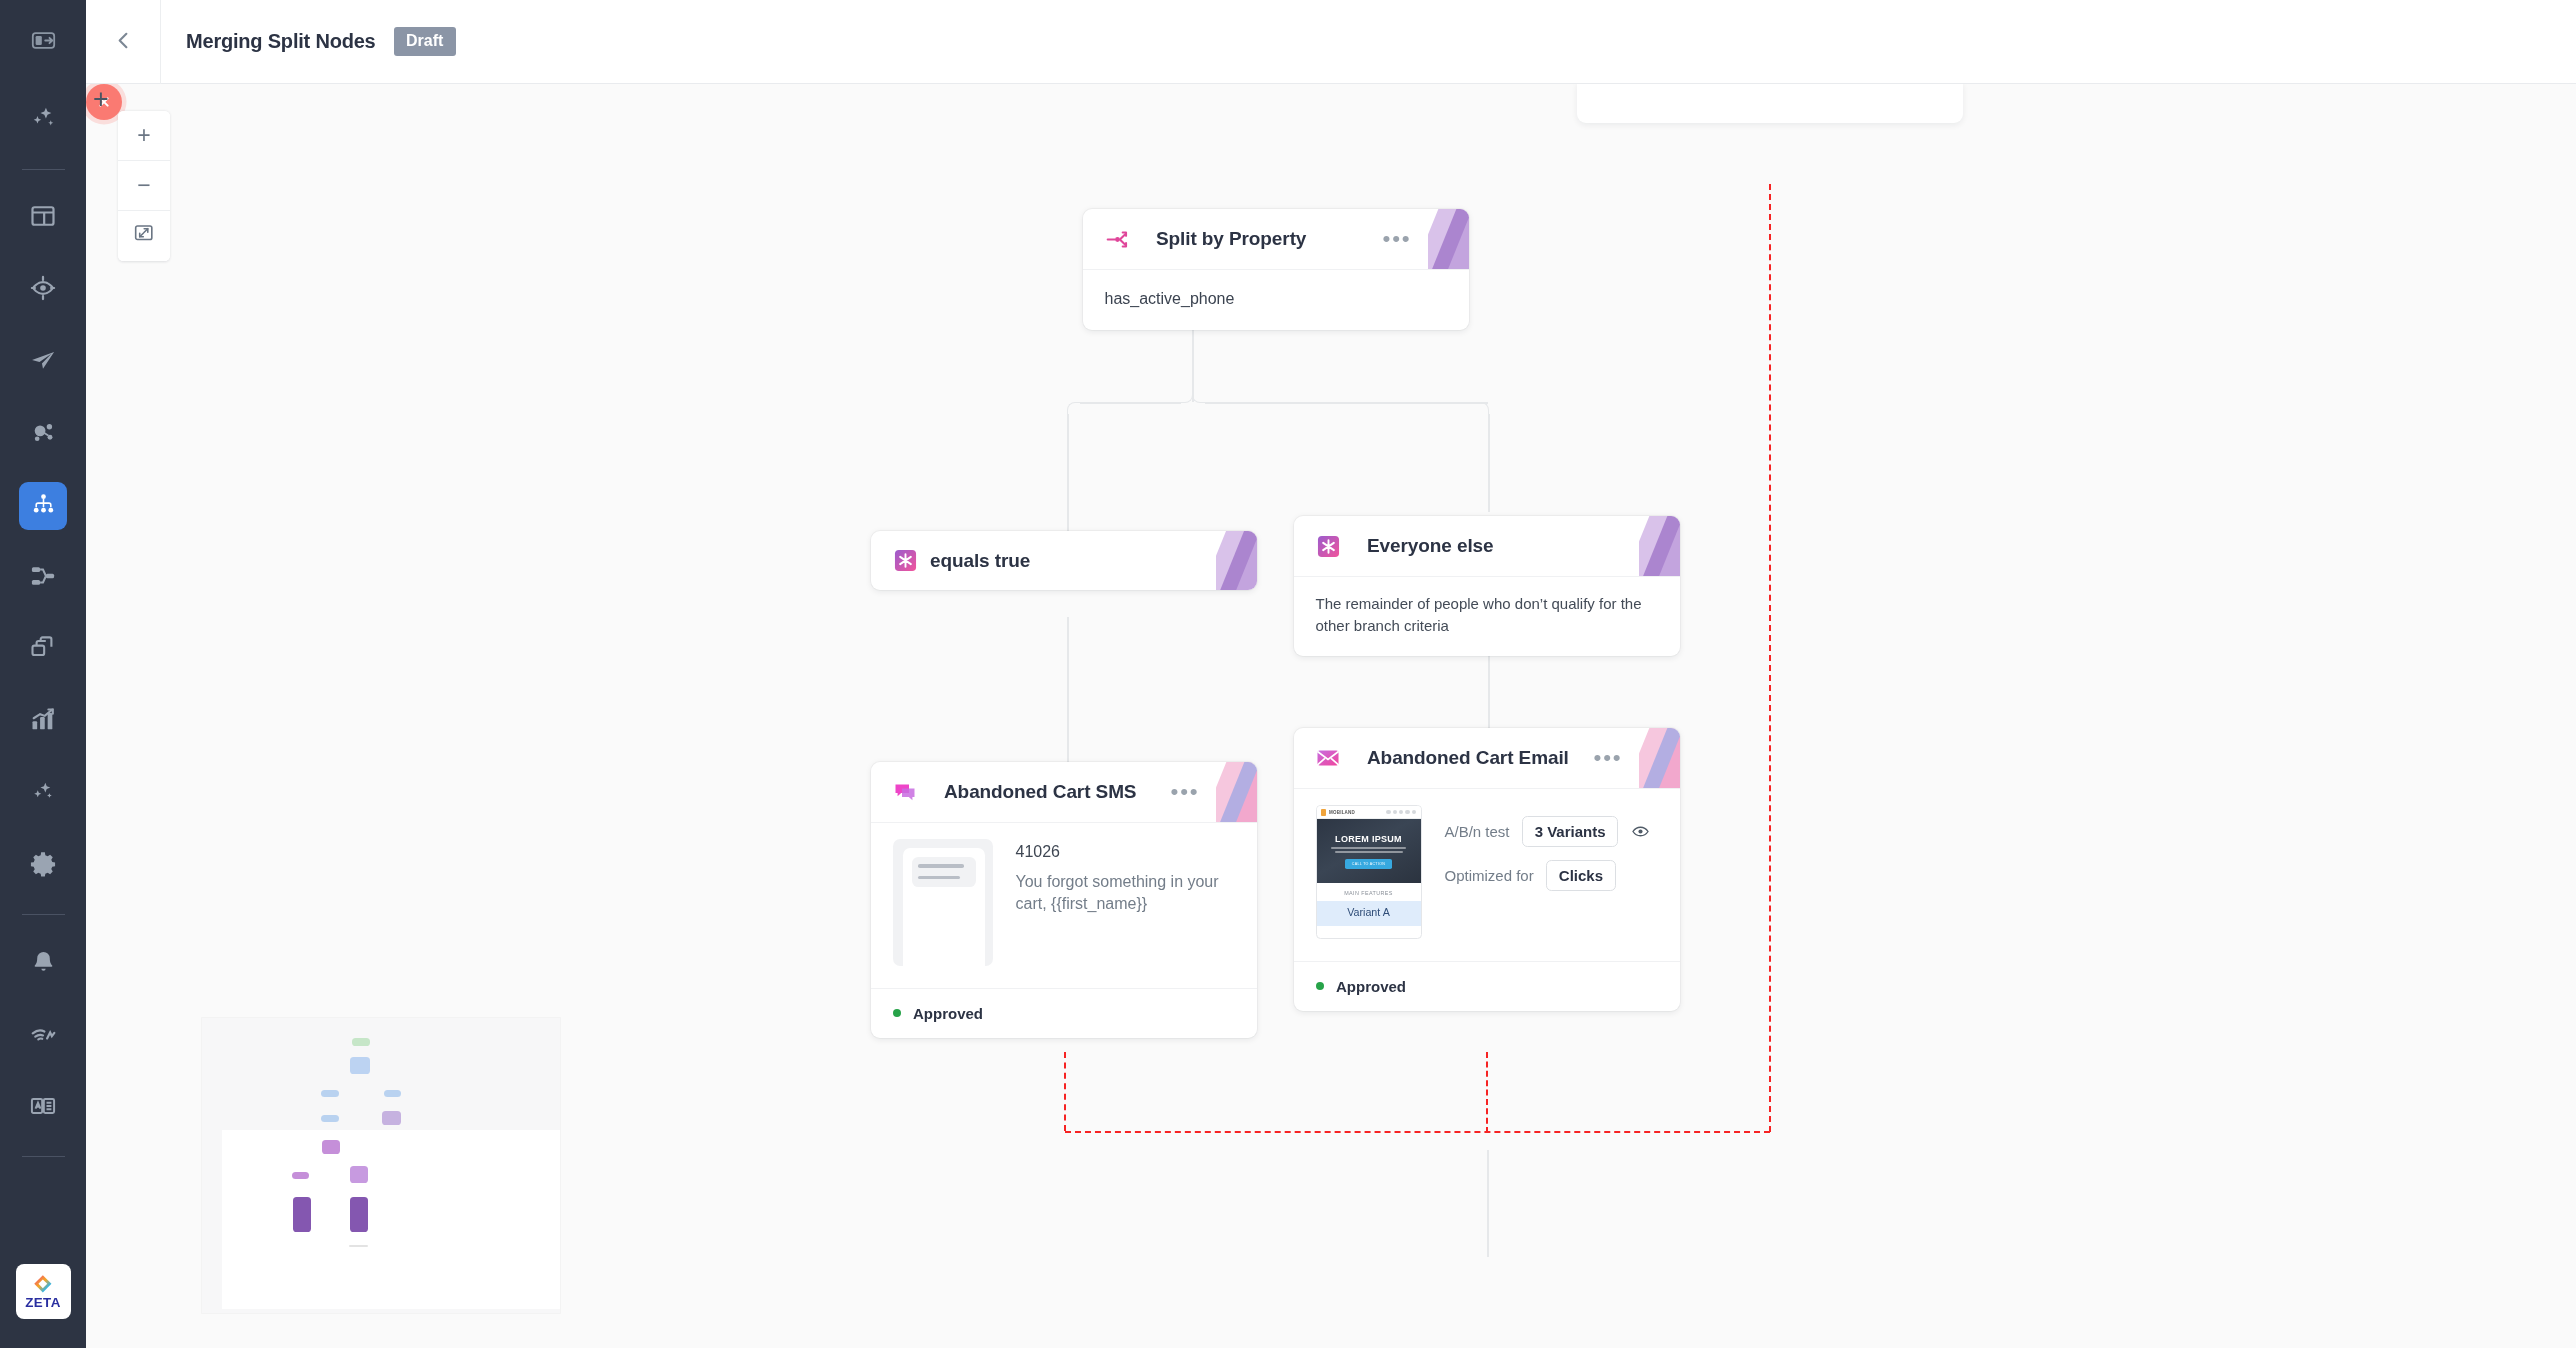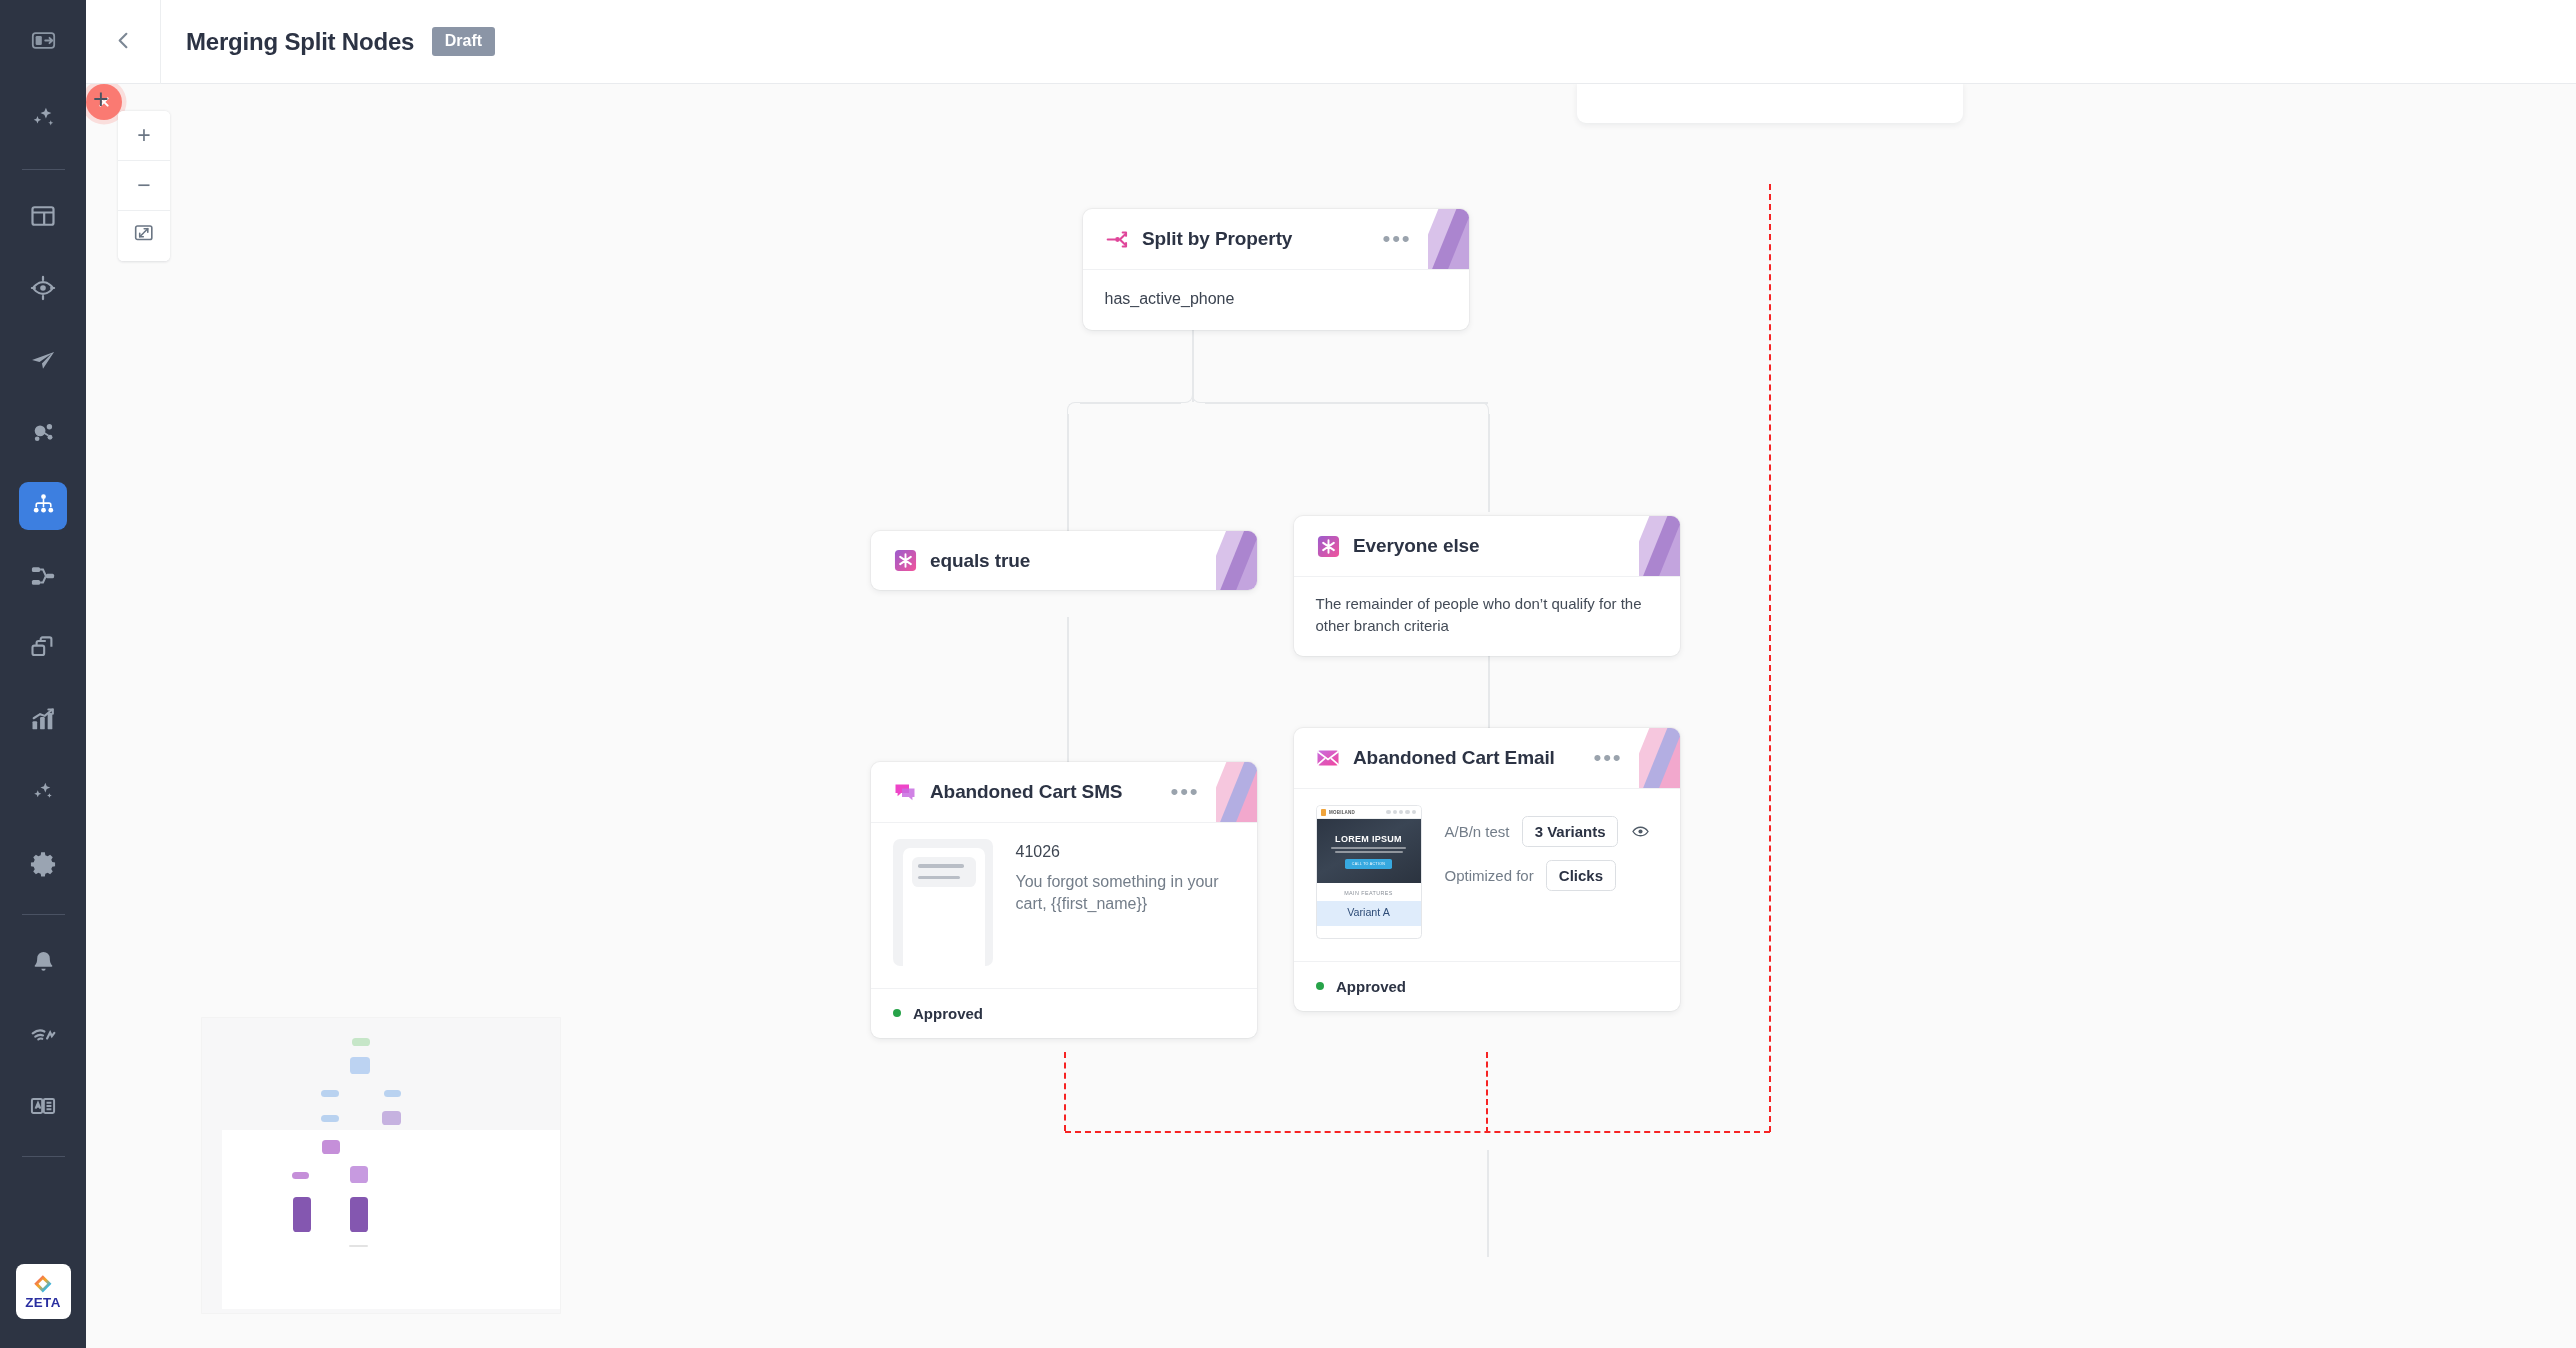--- a/index.html
+++ b/index.html
@@ -39,21 +39,21 @@
   
   .header {
     position: absolute; left: 86px; top: 0; width: 2490px; height: 84px;
     background: #fff; border-bottom: 0.9px solid #e9ebee;
     display: flex; align-items: center; z-index: 30;
   }
   .back-btn {
     width: 75px; height: 84px; display: flex; align-items: center; justify-content: center;
     color: #7c8794; cursor: pointer; border-right: 0.9px solid #eceef0;
   }
-  .page-title { font-size: 24px; font-weight: 700; color: #2c3344; margin-left: 25px; letter-spacing: -0.2px;}
+  .page-title { font-size: 20px; font-weight: 700; color: #2c3344; margin-left: 25px; letter-spacing: -0.2px;}
   .draft-badge {
     margin-left: 18px; background: #8b95a6; color: #fff; font-size: 16px; font-weight: 600;
     padding: 6.3px 12.5px 7.2px; border-radius: 3px; line-height: 1;
   }
   .header-right { margin-left: auto; display: flex; align-items: center; padding-right: 32px; }
   .info-btn {
     width: 52px; height: 52px; border-radius: 50%; background: #f1f3f5;
     display: flex; align-items: center; justify-content: center; color: #5c6775; cursor: pointer;
   }
   .hdr-div { width: 0.9px; height: 48px; background: #dfe3e7; margin: 0 27px; }
@@ -112,21 +112,21 @@
 
   
   .node {
     position: absolute; background: #fff; border-radius: 9px;
     box-shadow: 0 1.8px 6.3px rgba(16,24,40,.08), 0 0 0 0.9px rgba(16,24,40,.035);
     z-index: 10; overflow: hidden; cursor: pointer;
   }
   .node-head {
     display: flex; align-items: center; height: 61px; padding: 0 21.5px; position: relative;
   }
-  .node-head.bordered { border-bottom: 0.9px solid #f0f1f3; }
+  .node-head.bordered { border-bottom: 0.9px solid #f0f1f3; gap: 14px; }
   .node-icon { width: 25px; height: 25px; flex: 0 0 25px; display:flex; align-items:center; justify-content:center; }
   .node-title { font-size: 19px; font-weight: 700; color: #2c3344; margin-left: 12.5px; letter-spacing:-0.1px; }
   .node-dots {
     margin-left: auto; color: #9aa3ad; font-size: 22.4px; letter-spacing: 1.8px; line-height: 0.4;
     padding-right: 36px; cursor: pointer; user-select: none;
   }
   .ribbon { position: absolute; right: 0; top: 0; height: 100%; width: 41px; overflow: hidden; }
   .ribbon .band { position: absolute; top: -20%; height: 150%; width: 25px; transform: rotate(22deg); }
   .node-body { padding: 18px 21.5px 19.7px; }
   .body-text { font-size: 16px; color: #3b4350; line-height: 1.4; }

